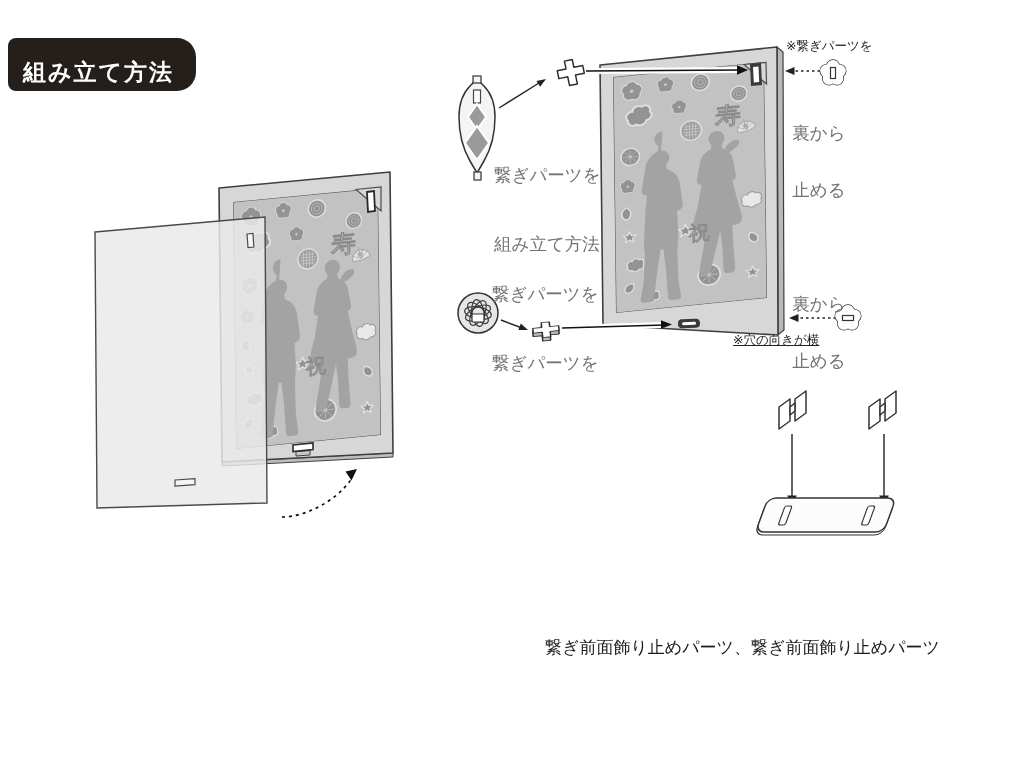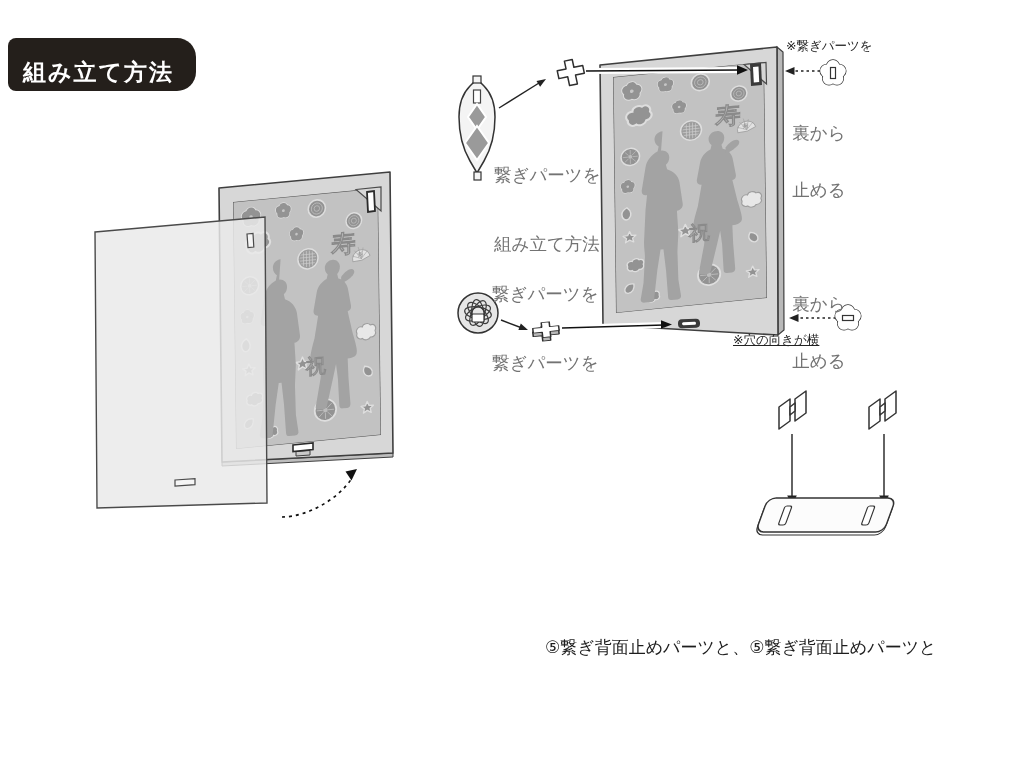--- a/index.html
+++ b/index.html
@@ -299,18 +299,18 @@
   <div class="abs note" style="left:733px;top:332px;text-decoration:underline;">※穴の向きが横</div>
 
   <div class="abs steps stepcol" style="left:63px;">
     
     
     
     
   </div>
 
   <div class="abs steps stepcol" style="left:545px;">
-    <div>⑤繋ぎ背面止めパーツと、⑤繋ぎ背面止めパーツと</div>
+    <div>繋ぎ前面飾り止めパーツ、繋ぎ前面飾り止めパーツ</div>
     
     
   </div>
 
 </div>
 
 </body></html>

